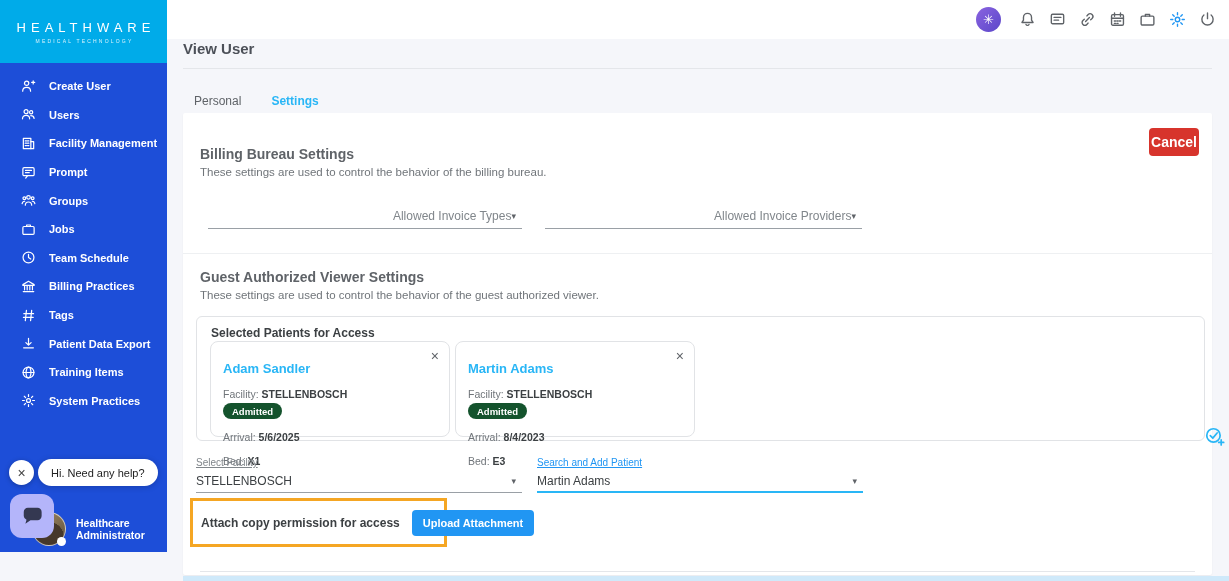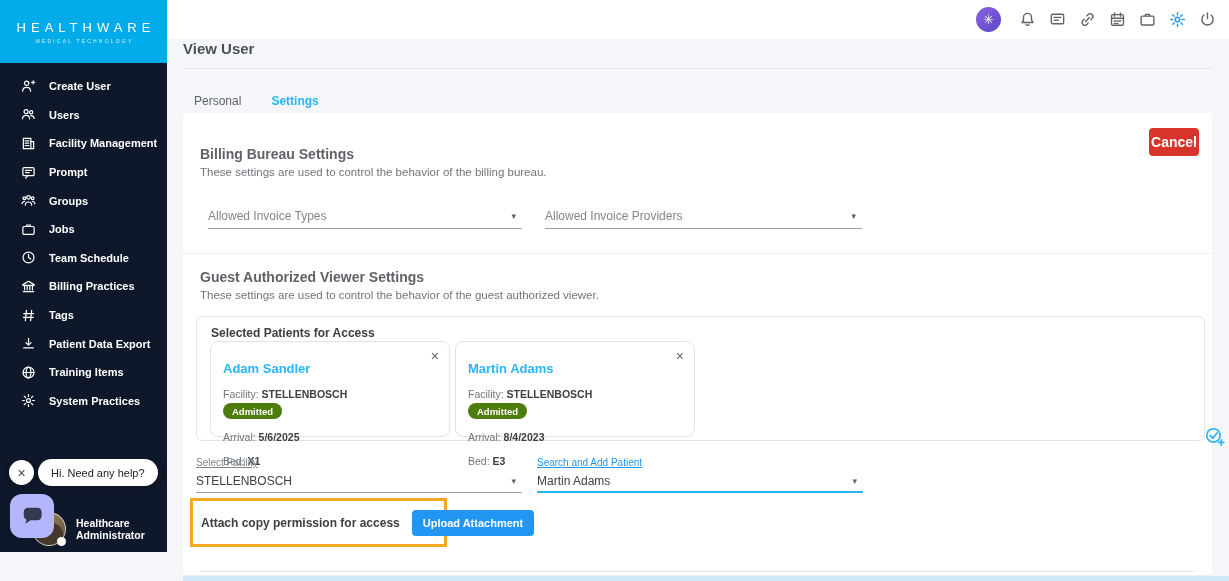--- a/index.html
+++ b/index.html
@@ -1,20 +1,20 @@
 <!DOCTYPE html>
 <html><head>
 <meta charset="utf-8">
 <style>
   * { margin:0; padding:0; box-sizing:border-box; }
   html,body { width:1229px; height:581px; }
   body { font-family:"Liberation Sans", sans-serif; position:relative; overflow:hidden; background:#f5f6fa; }
 
   
-  .sidebar { position:absolute; left:0; top:0; width:167px; height:552px; background:#0f172a; z-index:10; }
+  .sidebar { position:absolute; left:0; top:0; width:167px; height:552px; background:#1d4ed8; z-index:10; }
   .logo { height:63px; background:#00abe9; display:flex; flex-direction:column; align-items:center; justify-content:center; }
   .logo-t { color:#fff; font-size:13px; font-weight:400; letter-spacing:5px; padding-left:5px; white-space:nowrap; }
   .logo-s { color:rgba(255,255,255,.85); font-size:5px; letter-spacing:2.2px; margin-top:3px; padding-left:2px; }
   .nav { position:absolute; top:72px; left:0; right:0; }
   .nav-item { height:28.6px; display:flex; align-items:center; padding-left:21px; gap:13px; color:#fff; font-size:11px; font-weight:600; cursor:pointer; white-space:nowrap; }
   .nic { width:15px; height:15px; flex:0 0 15px; display:inline-flex; }
   .nic svg { width:15px; height:15px; display:block; }
   .side-user { position:absolute; bottom:6px; left:0; right:0; display:flex; align-items:center; gap:10px; padding-left:32px; color:#fff; font-size:10.5px; font-weight:600; cursor:pointer; }
   .avatar { position:relative; width:34px; height:34px; flex:0 0 34px; border-radius:50%;
             background: radial-gradient(circle at 38% 28%, #ece7dc 0 26%, rgba(0,0,0,0) 27%),
@@ -50,36 +50,36 @@
   .tab.active { color:#29b6f6; border-bottom:2px solid #29b6f6; font-weight:600; }
 
   .card { position:absolute; left:16px; right:17px; top:113px; height:462px; background:#fff;
           border-radius:2px; box-shadow:0 1px 2px rgba(0,0,0,.05); }
   .cancel { position:absolute; right:13px; top:15px; background:#d7342c; color:#fff; border:none; border-radius:4px;
             font-family:inherit; font-size:14px; font-weight:700; padding:6px 2px; cursor:pointer; }
   .sec-h { position:absolute; left:17px; font-size:14px; font-weight:700; color:#5f6368;text-align:right; }
   .sec-d { position:absolute; left:17px; font-size:11.5px; color:#70757a; }
   .bb-h { top:33px; } .bb-d { top:53px; }
   .mselect { position:absolute; top:90px; height:26px; border-bottom:1px solid #9aa0a6; display:flex;
-             align-items:center; justify-content:space-between; font-size:12px; color:#80868b; cursor:pointer; padding-right:6px; }
+             align-items:center; justify-content:flex-end; font-size:12px; color:#80868b; cursor:pointer; padding-right:6px; }
   .ms1 { left:25px; width:314px; } .ms2 { left:362px; width:317px; }
   .caret { color:#5f6368; font-size:9px; }
   .sec-divider { position:absolute; left:0; right:0; top:140px; border-top:1px solid #eef0f2; }
   .gv-h { top:156px; } .gv-d { top:176px; }
 
   .pbox { position:absolute; left:13px; right:7px; top:203px; height:125px; border:1px solid #e1e3e6; border-radius:6px; }
   .pbox-l { position:absolute; left:14px; top:9px; font-size:12px; font-weight:700; color:#3c4043; }
   .pcard { position:absolute; top:24px; width:240px; height:96px; border:1px solid #e1e3e6; border-radius:8px;
            padding:19px 12px; background:#fff; }
   .pcard0 { left:13px; } .pcard1 { left:258px; }
   .pname { font-size:13px; font-weight:700; color:#29b6f6; cursor:pointer; }
   .pclose { position:absolute; top:6px; right:10px; color:#5f6368; font-size:14px; cursor:pointer; }
   .prow { font-size:10.5px; color:#70757a; margin-top:12px; }
   .prow b { color:#3c4043; font-weight:700; }
-  .pbadge { display:inline-block; background:#4d7c0f; color:#fff; font-size:9.5px; font-weight:600;
+  .pbadge { display:inline-block; background:#14532d; color:#fff; font-size:9.5px; font-weight:600;
             padding:2.5px 9px; border-radius:10px; margin-top:3px; }
 
   .uselect { position:absolute; top:344px; cursor:pointer; }
   .fsel { left:13px; width:326px; } .psel { left:354px; width:326px; }
   .u-l { font-size:10px; color:#80868b;text-decoration:underline; }
   .psel .u-l { color:#2196f3; }
   .u-v { height:23px; margin-top:2px; border-bottom:1px solid #9aa0a6; display:flex; align-items:center;
          justify-content:space-between; font-size:12px; color:#3c4043; padding-right:6px; }
   .psel .u-v { border-bottom:2px solid #29b6f6; }
 

